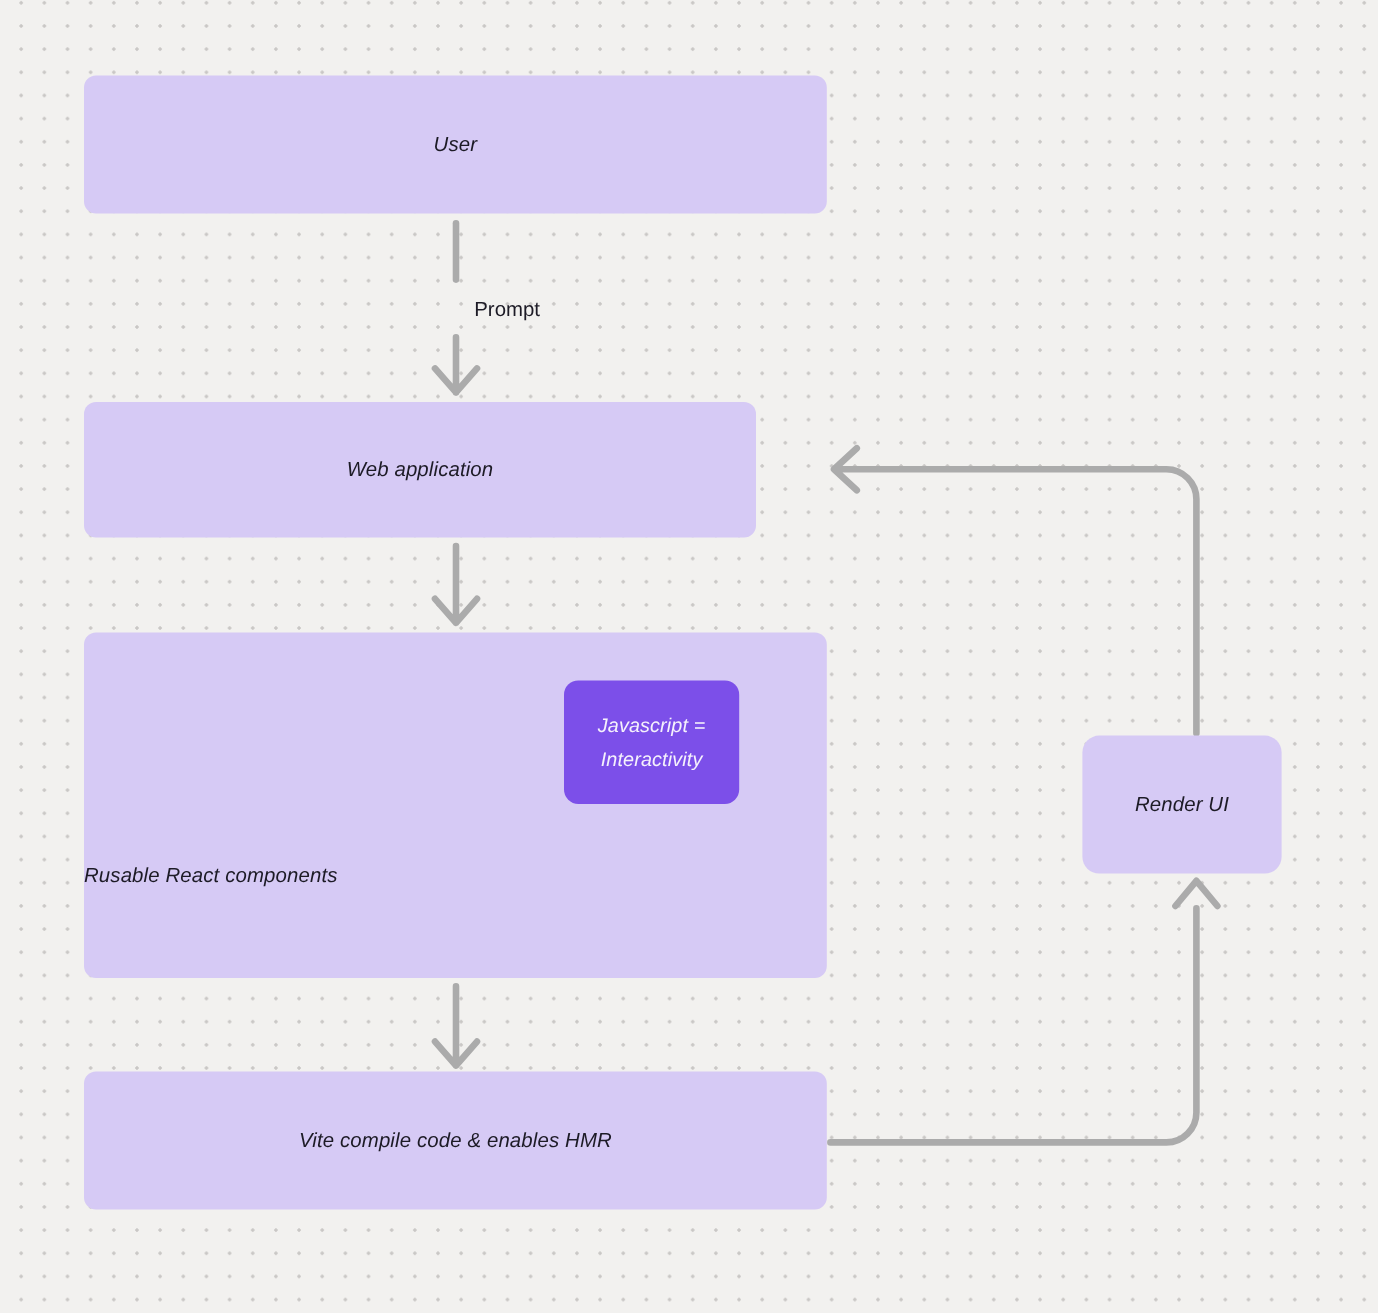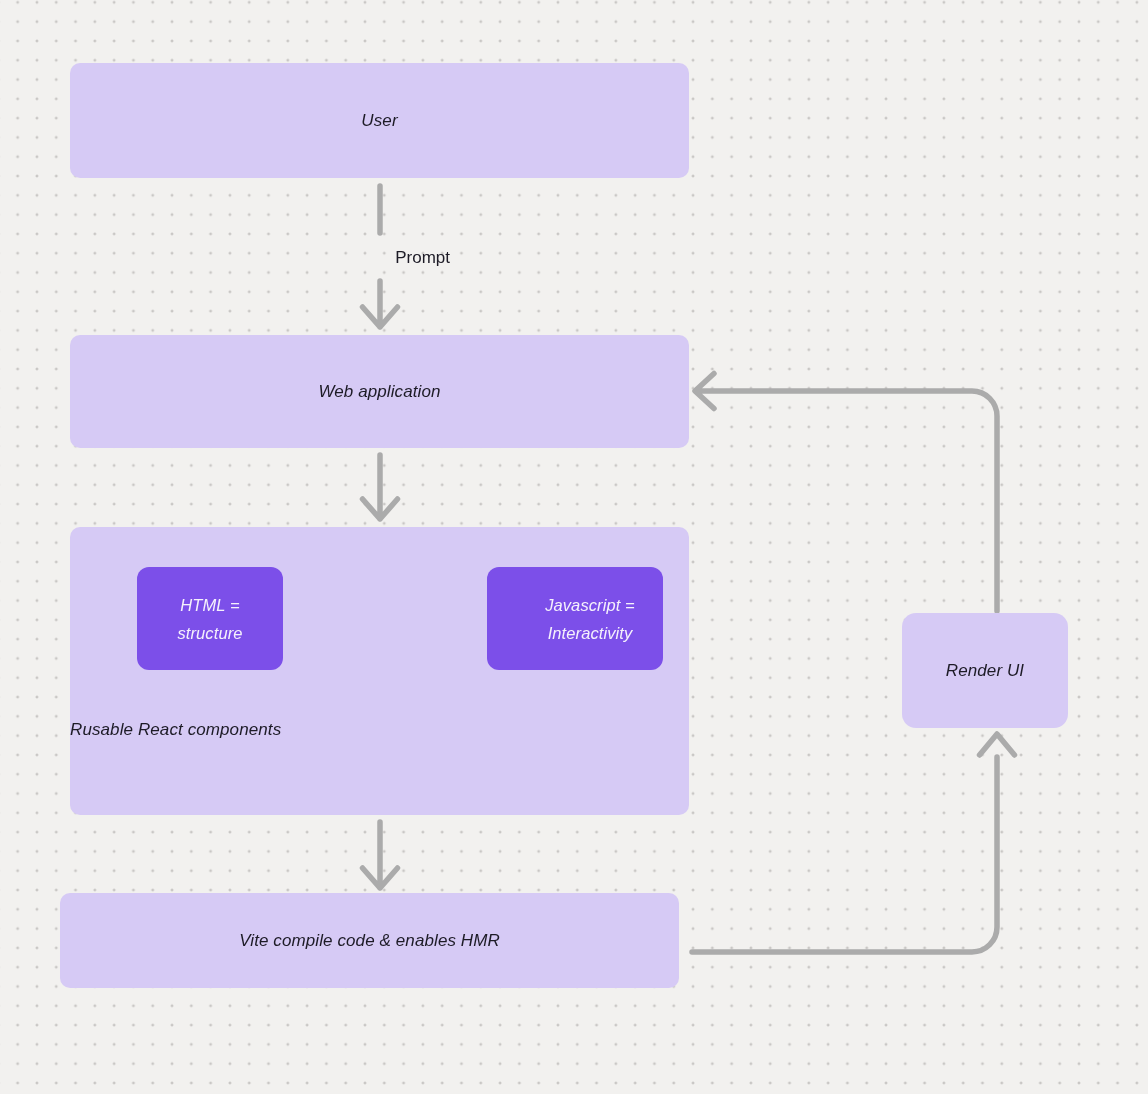--- a/index.html
+++ b/index.html
@@ -24,24 +24,24 @@
     display: flex;
     align-items: center;
     justify-content: center;
     font-size: 17px;
     font-weight: 500;
     color: #1d1b26;
     letter-spacing: 0.1px;
     font-style: italic;
   }
   .node-user   { left: 70px;  top: 63px;  width: 619px; height: 115px; }
-  .node-webapp { left: 70px;  top: 335px; width: 619px; height: 113px; }
+  .node-webapp { left: 70px;  top: 335px; width: 560px; height: 113px; }
   .group       { left: 70px;  top: 527px; width: 619px; height: 288px;
                  display: block; }
-  .node-vite   { left: 60px;  top: 893px; width: 619px; height: 95px; }
+  .node-vite   { left: 70px;  top: 893px; width: 619px; height: 115px; }
   .node-render { left: 902px; top: 613px; width: 166px; height: 115px; border-radius: 14px; }
 
   .chip {
     position: absolute;
     top: 40px;
     width: 146px;
     height: 103px;
     background: #7c4fe9;
     border-radius: 12px;
     color: #f5f1fc;
@@ -49,21 +49,21 @@
     flex-direction: column;
     align-items: center;
     justify-content: center;
     font-size: 16.5px;
     font-weight: 500;
     line-height: 28px;
     text-align: center;
   }
   .chip-html { left: 67px; }
   .chip-css  { left: 238px; }
-  .chip-js   { left: 417px; padding-left: 30px; }
+  .chip-js   { left: 400px; }
 
   .group-label {
     position: absolute;
     left: 0;
     right: 0;
     top: 189px;
     height: 28px;
     line-height: 28px;
     text-align: left;
     font-size: 17px;
@@ -115,24 +115,20 @@
 
   <div class="node node-user">
     <span>User</span>
   </div>
 
   <div class="node node-webapp">
     <span>Web application</span>
   </div>
 
   <div class="node group">
-    <div class="chip chip-html">
-      <span>HTML =</span>
-      <span>structure</span>
-    </div>
     <div class="chip chip-js">
       <span>Javascript =</span>
       <span>Interactivity</span>
     </div>
     <div class="group-label">Rusable React components</div>
   </div>
 
   <div class="node node-vite">
     <span>Vite compile code &amp; enables HMR</span>
   </div>

